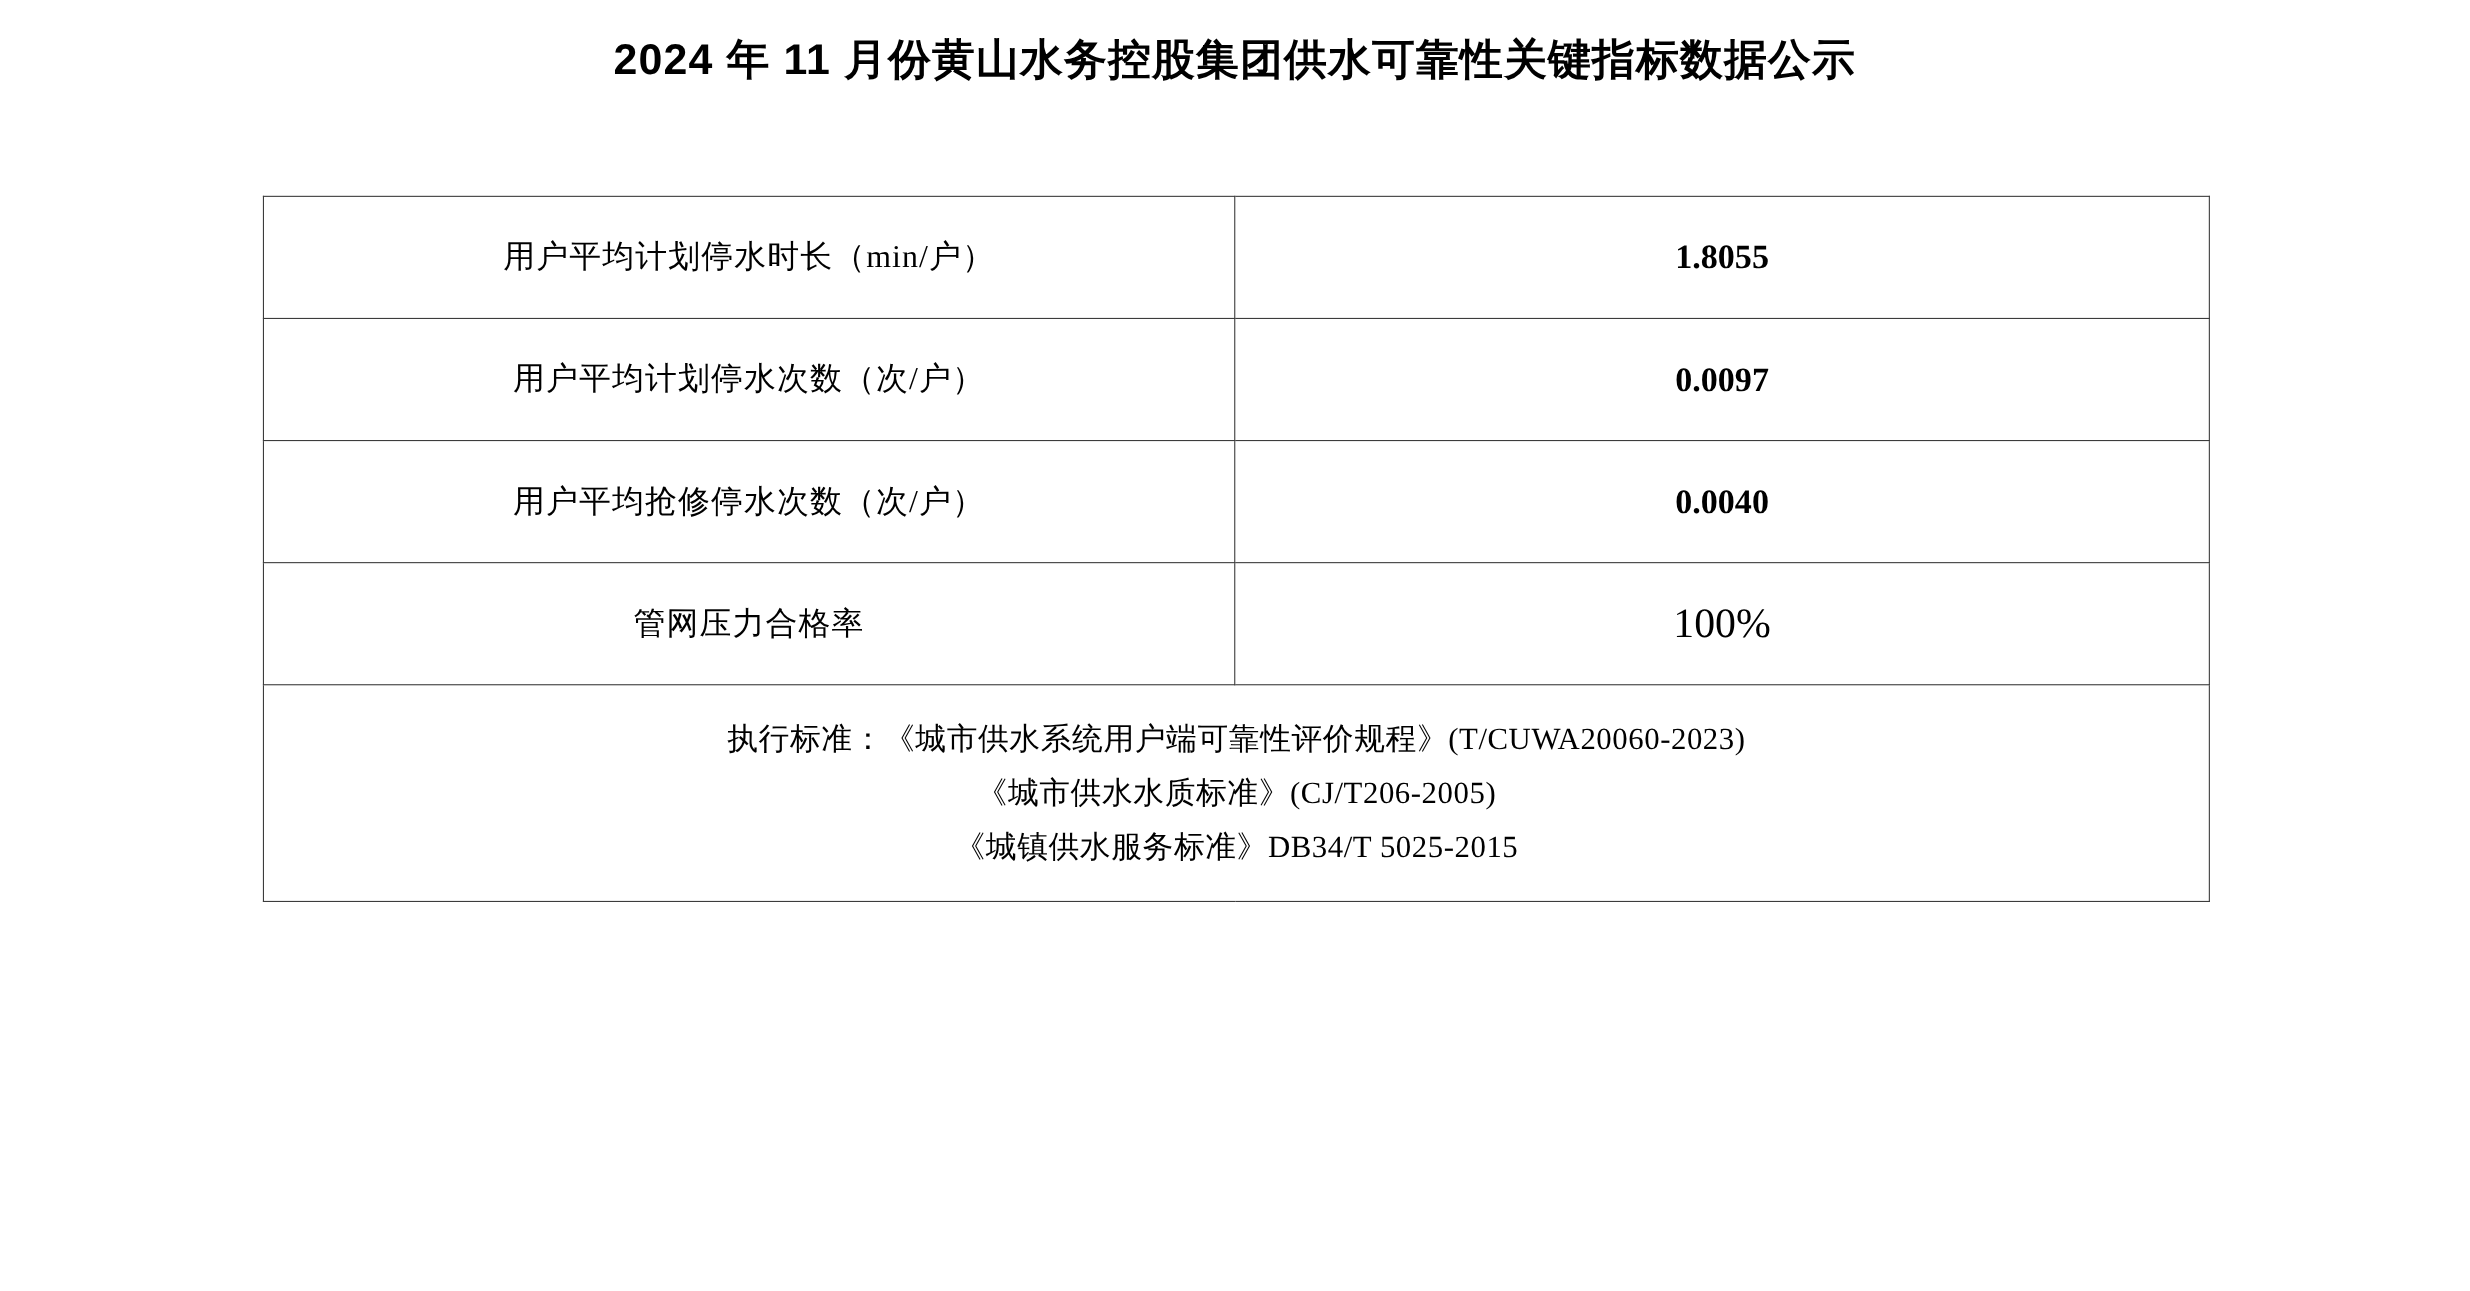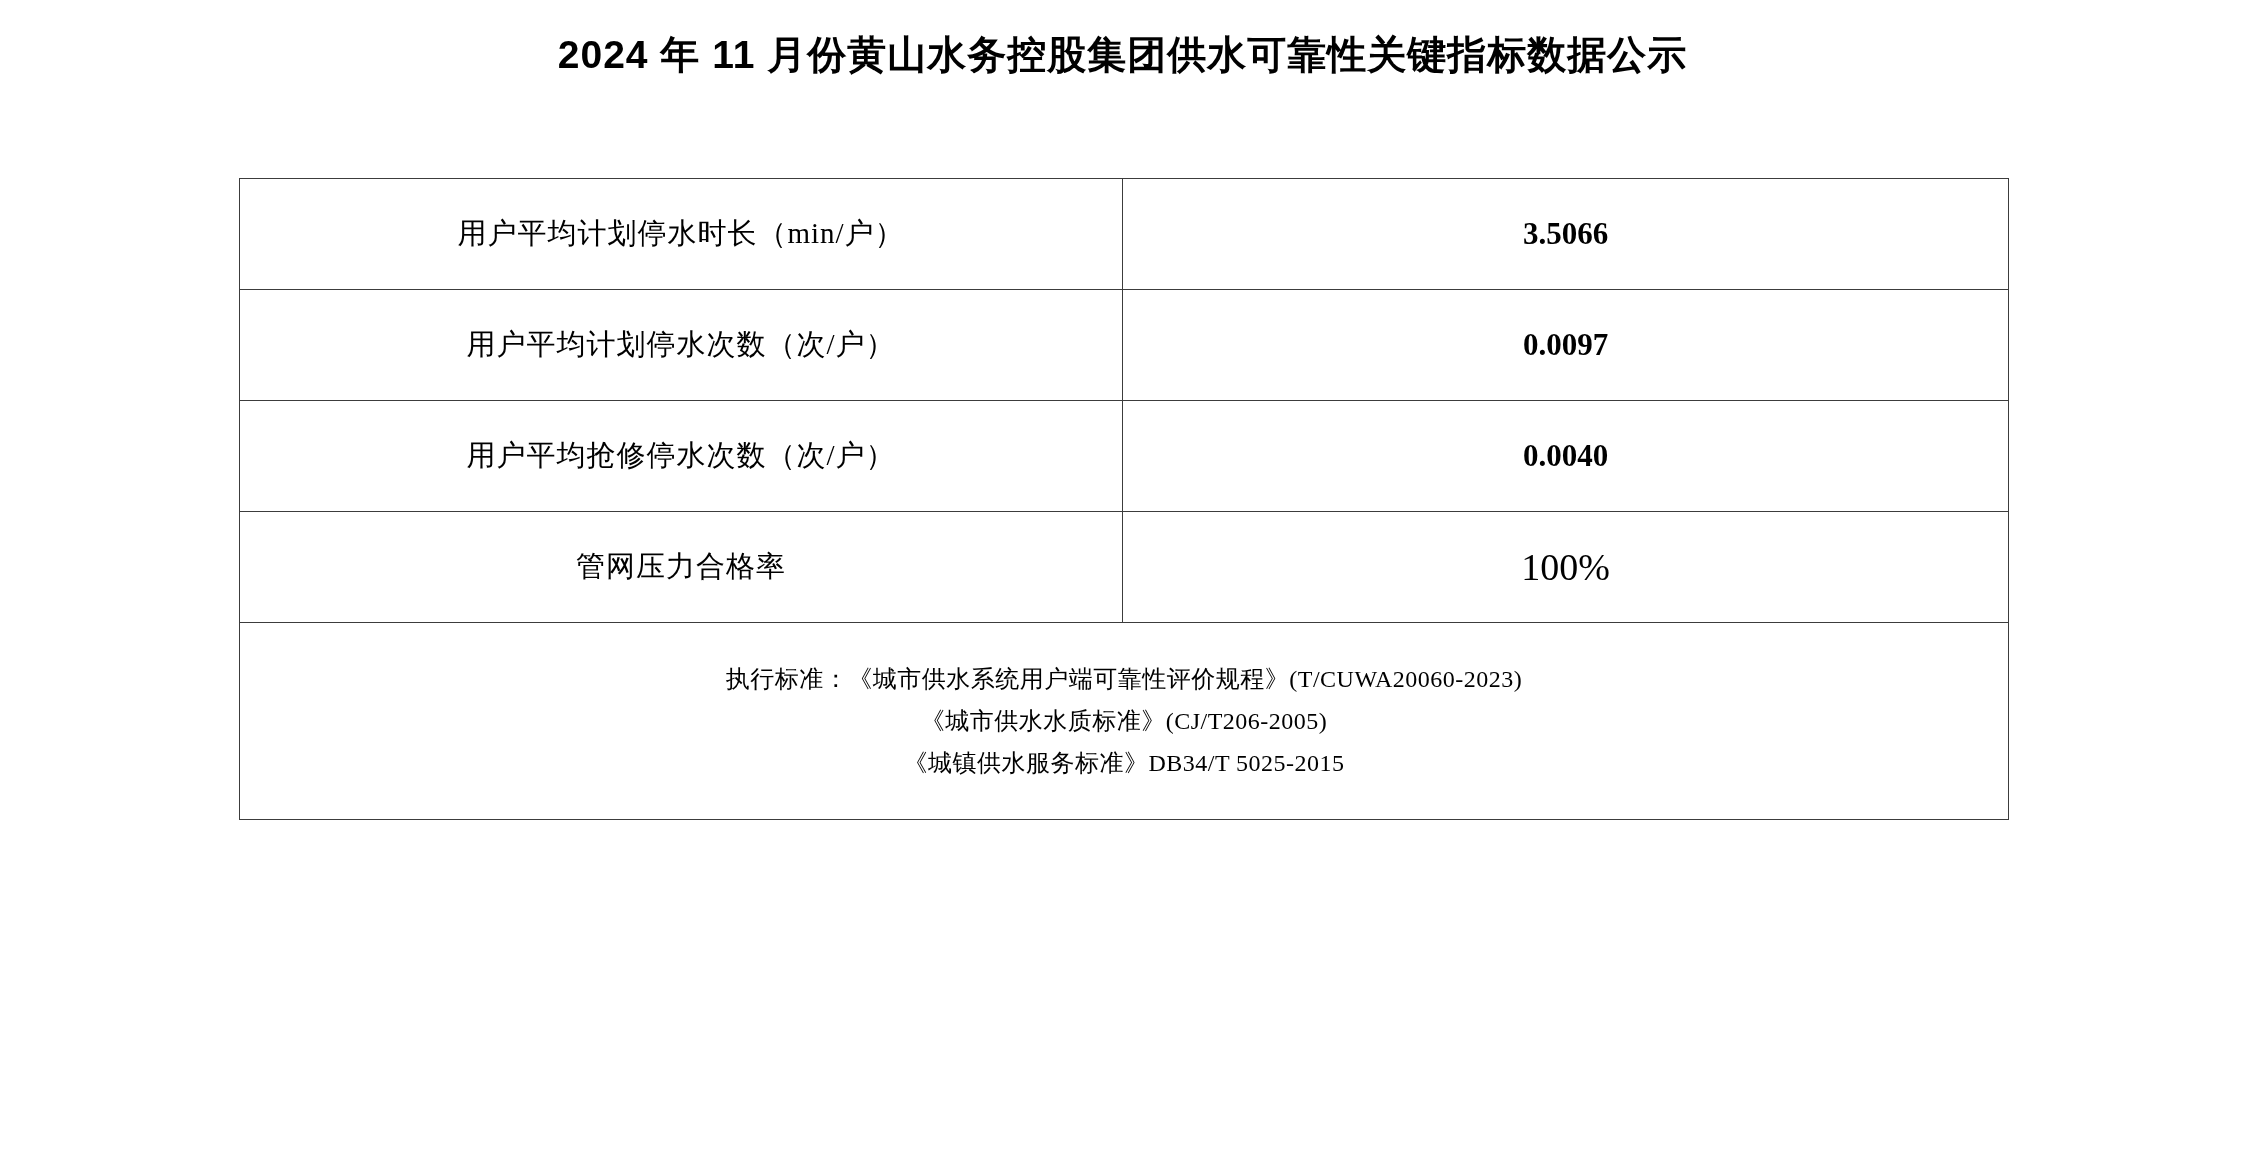--- a/index.html
+++ b/index.html
@@ -67,41 +67,41 @@
     font-weight: bold;
     font-size: 31px;
   }
   td.footnote-cell {
     height: 196px;
     text-align: center;
     padding: 18px 40px 22px 40px;
     vertical-align: middle;
   }
   .footnote-line {
-    font-size: 24px;
+    font-size: 28px;
     line-height: 1.75;
     letter-spacing: 0.5px;
     font-family: "Liberation Serif", "DejaVu Serif", serif;
     color: #000;
     white-space: nowrap;
   }
 </style>
 </head>
 <body>
 
 <div class="page">
 
   <h1 class="doc-title">2024 年 11 月份黄山水务控股集团供水可靠性关键指标数据公示</h1>
 
   <div class="table-wrap">
     <table class="metrics">
       <tbody>
         <tr>
           <td class="label-cell">用户平均计划停水时长（min/户）</td>
-          <td class="value-cell bold-val">3.5066</td>
+          <td class="value-cell bold-val">1.8055</td>
         </tr>
         <tr>
           <td class="label-cell">用户平均计划停水次数（次/户）</td>
           <td class="value-cell bold-val">0.0097</td>
         </tr>
         <tr>
           <td class="label-cell">用户平均抢修停水次数（次/户）</td>
           <td class="value-cell bold-val">0.0040</td>
         </tr>
         <tr>

